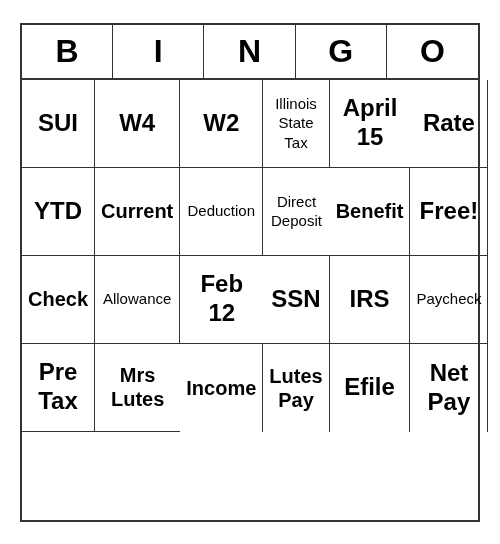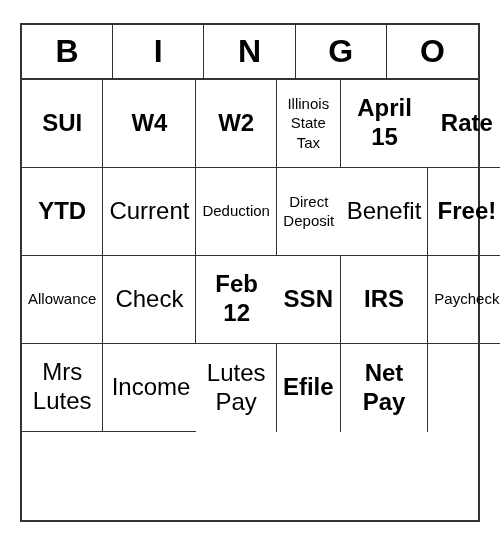--- a/index.html
+++ b/index.html
@@ -68,22 +68,22 @@
       border-bottom: none;
     }
 
     .cell-text-large {
       font-size: 24px;
       font-weight: bold;
       line-height: 1.2;
     }
 
     .cell-text-medium {
-      font-size: 24px;
-      font-weight: normal;
+      font-size: 20px;
+      font-weight: bold;
       line-height: 1.2;
     }
 
     .cell-text-small {
       font-size: 15px;
       line-height: 1.3;
     }
   </style>
 </head>
 <body>
@@ -127,36 +127,39 @@
       <div class="bingo-cell">
         <span class="cell-text-small">Direct Deposit</span>
       </div>
       <div class="bingo-cell">
         <span class="cell-text-medium">Benefit</span>
       </div>
       <div class="bingo-cell">
         <span class="cell-text-large">Free!</span>
       </div>
       <div class="bingo-cell">
-        <span class="cell-text-small">Allowance</span>
+        <span class="cell-text-medium">Check</span>
       </div>
       <div class="bingo-cell">
-        <span class="cell-text-medium">Check</span>
+        <span class="cell-text-small">Allowance</span>
       </div>
       <div class="bingo-cell">
         <span class="cell-text-large">Feb 12</span>
       </div>
       <div class="bingo-cell">
         <span class="cell-text-large">SSN</span>
       </div>
       <div class="bingo-cell">
         <span class="cell-text-large">IRS</span>
       </div>
       <div class="bingo-cell">
         <span class="cell-text-small">Paycheck</span>
+      </div>
+      <div class="bingo-cell">
+        <span class="cell-text-large">Pre Tax</span>
       </div>
       <div class="bingo-cell">
         <span class="cell-text-medium">Mrs Lutes</span>
       </div>
       <div class="bingo-cell">
         <span class="cell-text-medium">Income</span>
       </div>
       <div class="bingo-cell">
         <span class="cell-text-medium">Lutes Pay</span>
       </div>

